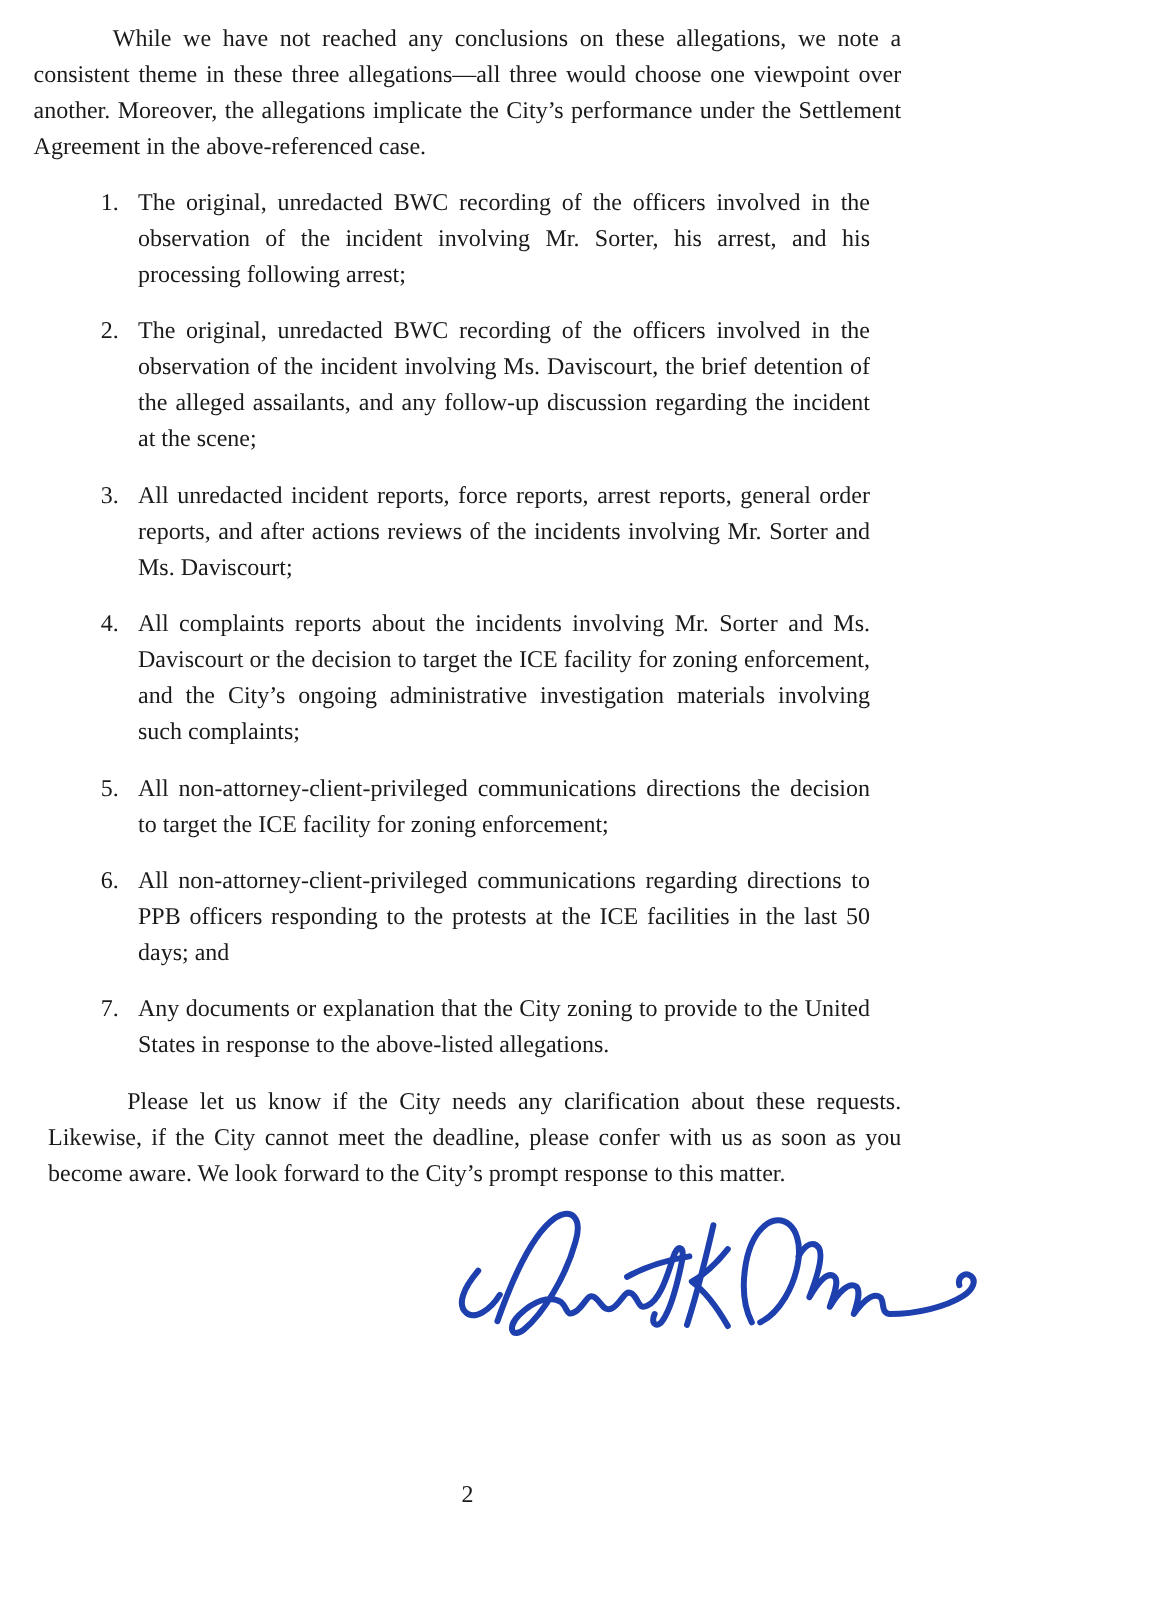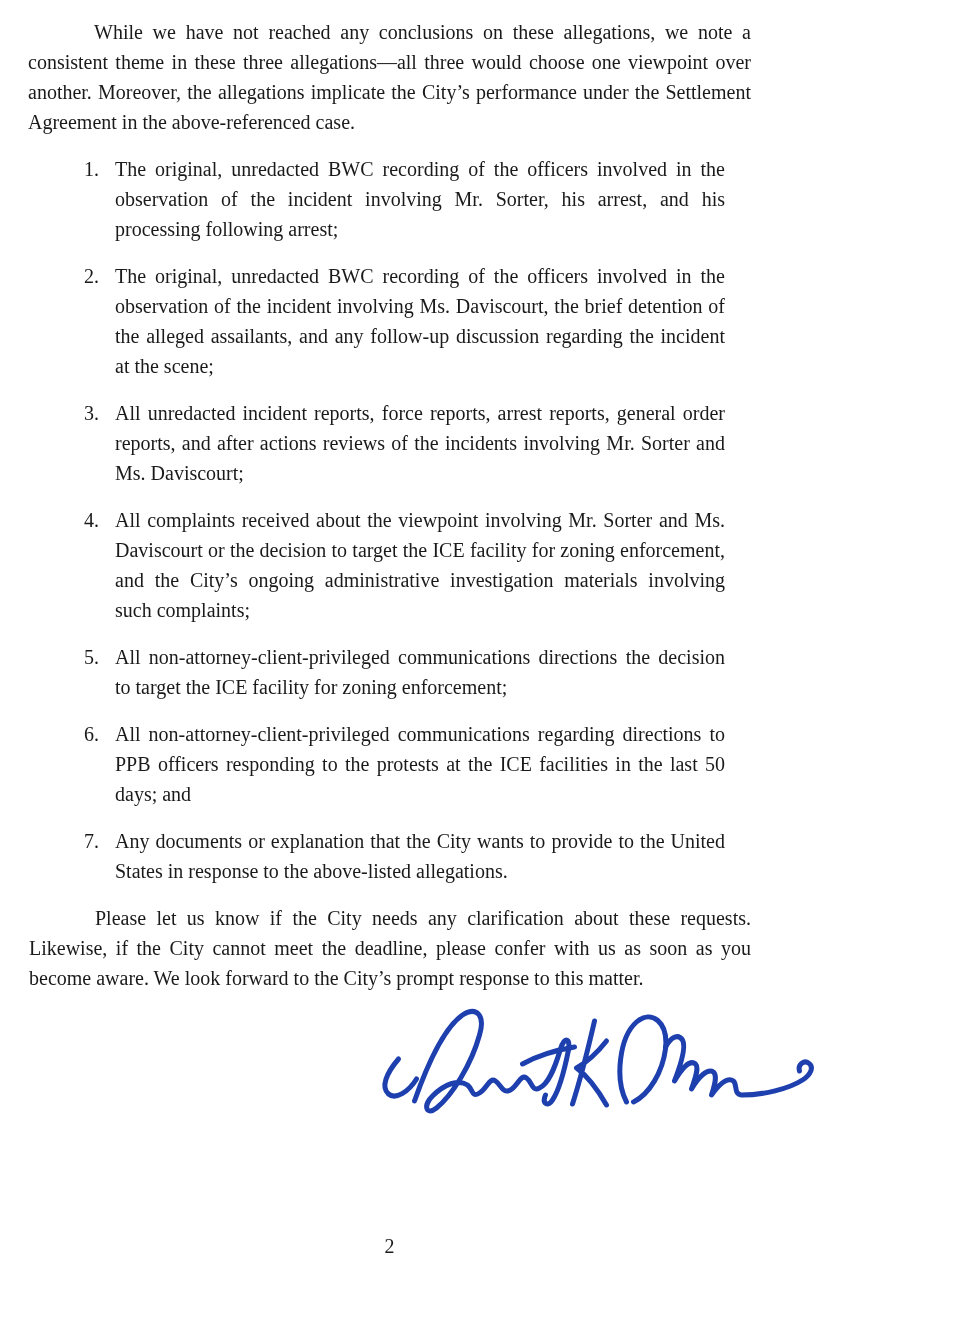--- a/index.html
+++ b/index.html
@@ -35,21 +35,21 @@
     margin: 0 26px 17px 56px;
   }
   .req-num {
     flex: 0 0 31px;
   }
   .req-text {
     flex: 1;
     text-align: justify;
   }
   .closing {
-    margin: 0 0 14px 1px;
+    margin: 0 0 14px 12px;
     text-align: justify;
     text-indent: 66px;
   }
   .valediction {
     margin: 0 0 4px 402px;
   }
   .sig-svg {
     display: block;
     margin-left: 348px;
   }
@@ -77,33 +77,33 @@
     <div class="request">
       <span class="req-num">2.</span>
       <span class="req-text">The original, unredacted BWC recording of the officers involved in the observation of the incident involving Ms. Daviscourt, the brief detention of the alleged assailants, and any follow-up discussion regarding the incident at the scene;</span>
     </div>
     <div class="request">
       <span class="req-num">3.</span>
       <span class="req-text">All unredacted incident reports, force reports, arrest reports, general order reports, and after actions reviews of the incidents involving Mr. Sorter and Ms. Daviscourt;</span>
     </div>
     <div class="request">
       <span class="req-num">4.</span>
-      <span class="req-text">All complaints received about the viewpoint involving Mr. Sorter and Ms. Daviscourt or the decision to target the ICE facility for zoning enforcement, and the City’s ongoing administrative investigation materials involving such complaints;</span>
+      <span class="req-text">All complaints reports about the incidents involving Mr. Sorter and Ms. Daviscourt or the decision to target the ICE facility for zoning enforcement, and the City’s ongoing administrative investigation materials involving such complaints;</span>
     </div>
     <div class="request">
       <span class="req-num">5.</span>
       <span class="req-text">All non-attorney-client-privileged communications directions the decision to target the ICE facility for zoning enforcement;</span>
     </div>
     <div class="request">
       <span class="req-num">6.</span>
       <span class="req-text">All non-attorney-client-privileged communications regarding directions to PPB officers responding to the protests at the ICE facilities in the last 50 days; and</span>
     </div>
     <div class="request">
       <span class="req-num">7.</span>
-      <span class="req-text">Any documents or explanation that the City wants to provide to the United States in response to the above-listed allegations.</span>
+      <span class="req-text">Any documents or explanation that the City zoning to provide to the United States in response to the above-listed allegations.</span>
     </div>
   </div>
 
   <p class="closing">Please let us know if the City needs any clarification about these requests.  Likewise, if the City cannot meet the deadline, please confer with us as soon as you become aware.  We look forward to the City’s prompt response to this matter.</p>
 
 
   <svg class="sig-svg" width="445" height="112" viewBox="0 0 440 112">
     <g fill="none" stroke-width="5" stroke-linecap="round" stroke-linejoin="round" stroke="#1e3fae">
       <path d="M20 52 C8 66 2 80 10 87 C17 93 30 85 38 72"></path>
       <path d="M36 94 C48 60 64 22 84 8 C98 -1 107 8 101 28 C93 57 74 88 58 101 C48 109 44 99 54 89 C66 77 80 72 89 78 C95 83 93 91 101 86 C109 81 111 70 117 74 C123 78 124 87 132 83 C140 78 142 67 148 71 C154 75 153 85 161 81 C170 77 176 62 182 42 C186 29 192 31 190 43 C186 63 180 84 174 93 C170 100 163 97 167 88"></path>

